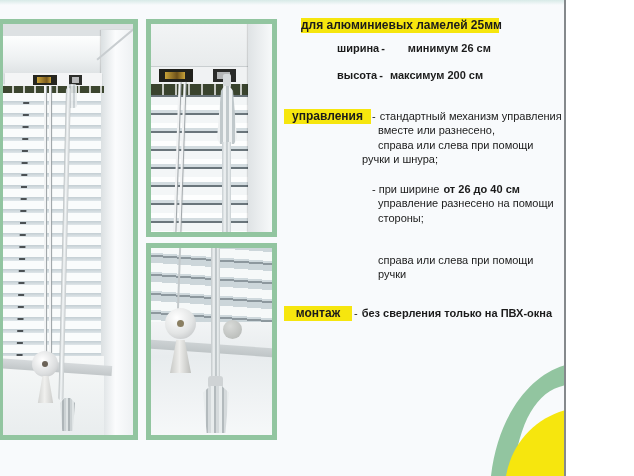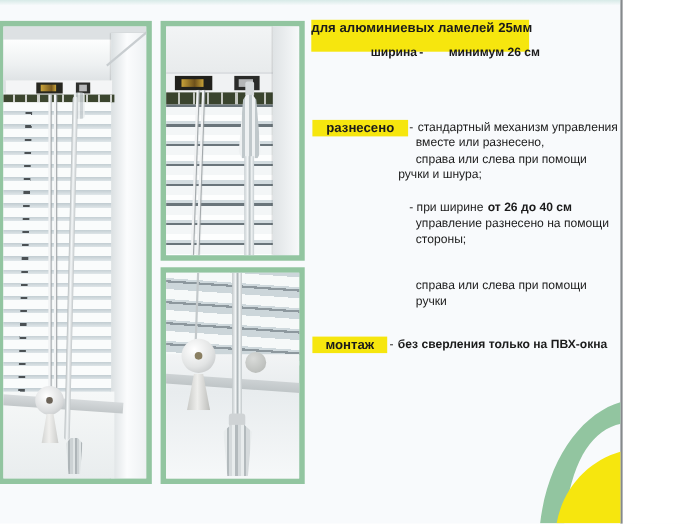--- a/index.html
+++ b/index.html
@@ -180,29 +180,32 @@
     <div class="pb-sill"></div>
     <div class="pb-cord"></div>
     <div class="pb-knob"></div>
     <div class="pb-cone"></div>
     <div class="pb-knob2"></div>
     <div class="pb-wand"></div>
     <div class="pb-connector"></div>
     <div class="pb-tassel"></div>
   </div>
 
-  <div class="hl" style="left:283px;top:18px;width:198px;height:29px;">
+  <div class="hl" style="left:301px;top:18px;width:198px;height:15px;">
     <span>для алюминиевых ламелей 25мм</span>
   </div>
   <div class="tline b" style="left:337px;top:42px;">
     <span>ширина</span><span class="dash">-</span><span style="margin-left:20px;">минимум 26 см</span>
   </div>
+  <div class="tline b" style="left:337px;top:69px;">
+    <span>высота</span><span class="dash">-</span><span style="margin-left:4px;">максимум 200 см</span>
+  </div>
 
   <div class="hl" style="left:284px;top:109px;width:87px;height:15px;">
-    <span>разнесено</span>
+    <span>управления</span>
   </div>
   <div class="tline" style="left:378px;top:124px;"><span>вместе или разнесено,</span></div>
   <div class="tline" style="left:372px;top:110px;">
     <span>-</span><span style="margin-left:4px;">стандартный механизм управления</span>
   </div>
   <div class="tline" style="left:378px;top:138.5px;"><span>справа или слева при помощи</span></div>
   <div class="tline" style="left:362px;top:153px;"><span>ручки и шнура;</span></div>
 
   <div class="tline" style="left:372px;top:182.5px;">
     <span>- при ширине</span><span class="b" style="margin-left:4px;">от 26 до 40 см</span>

